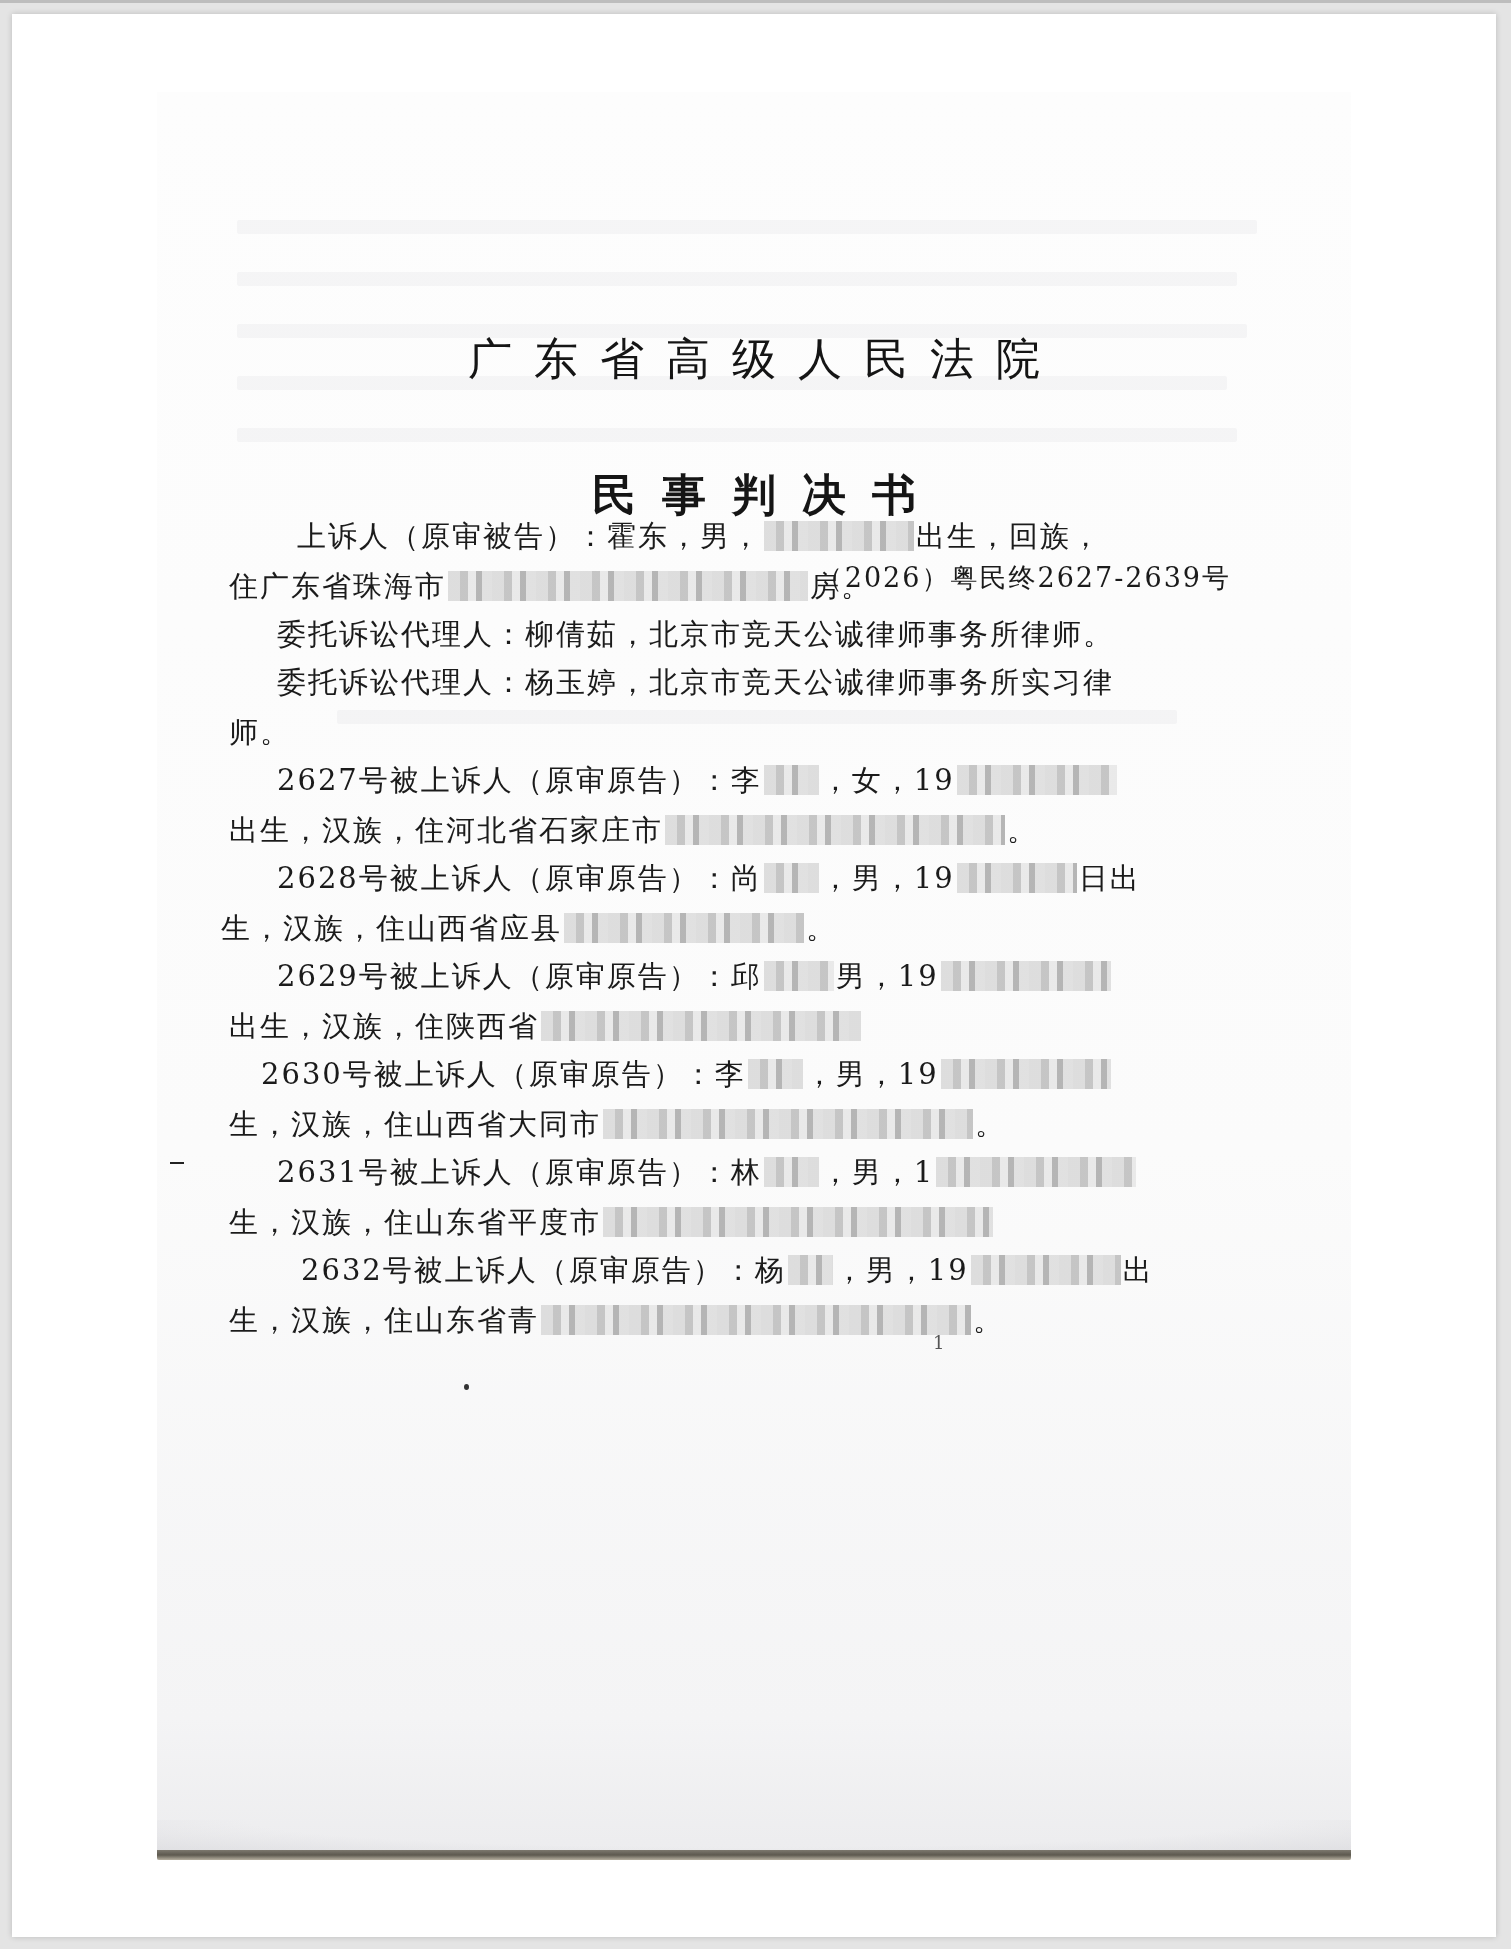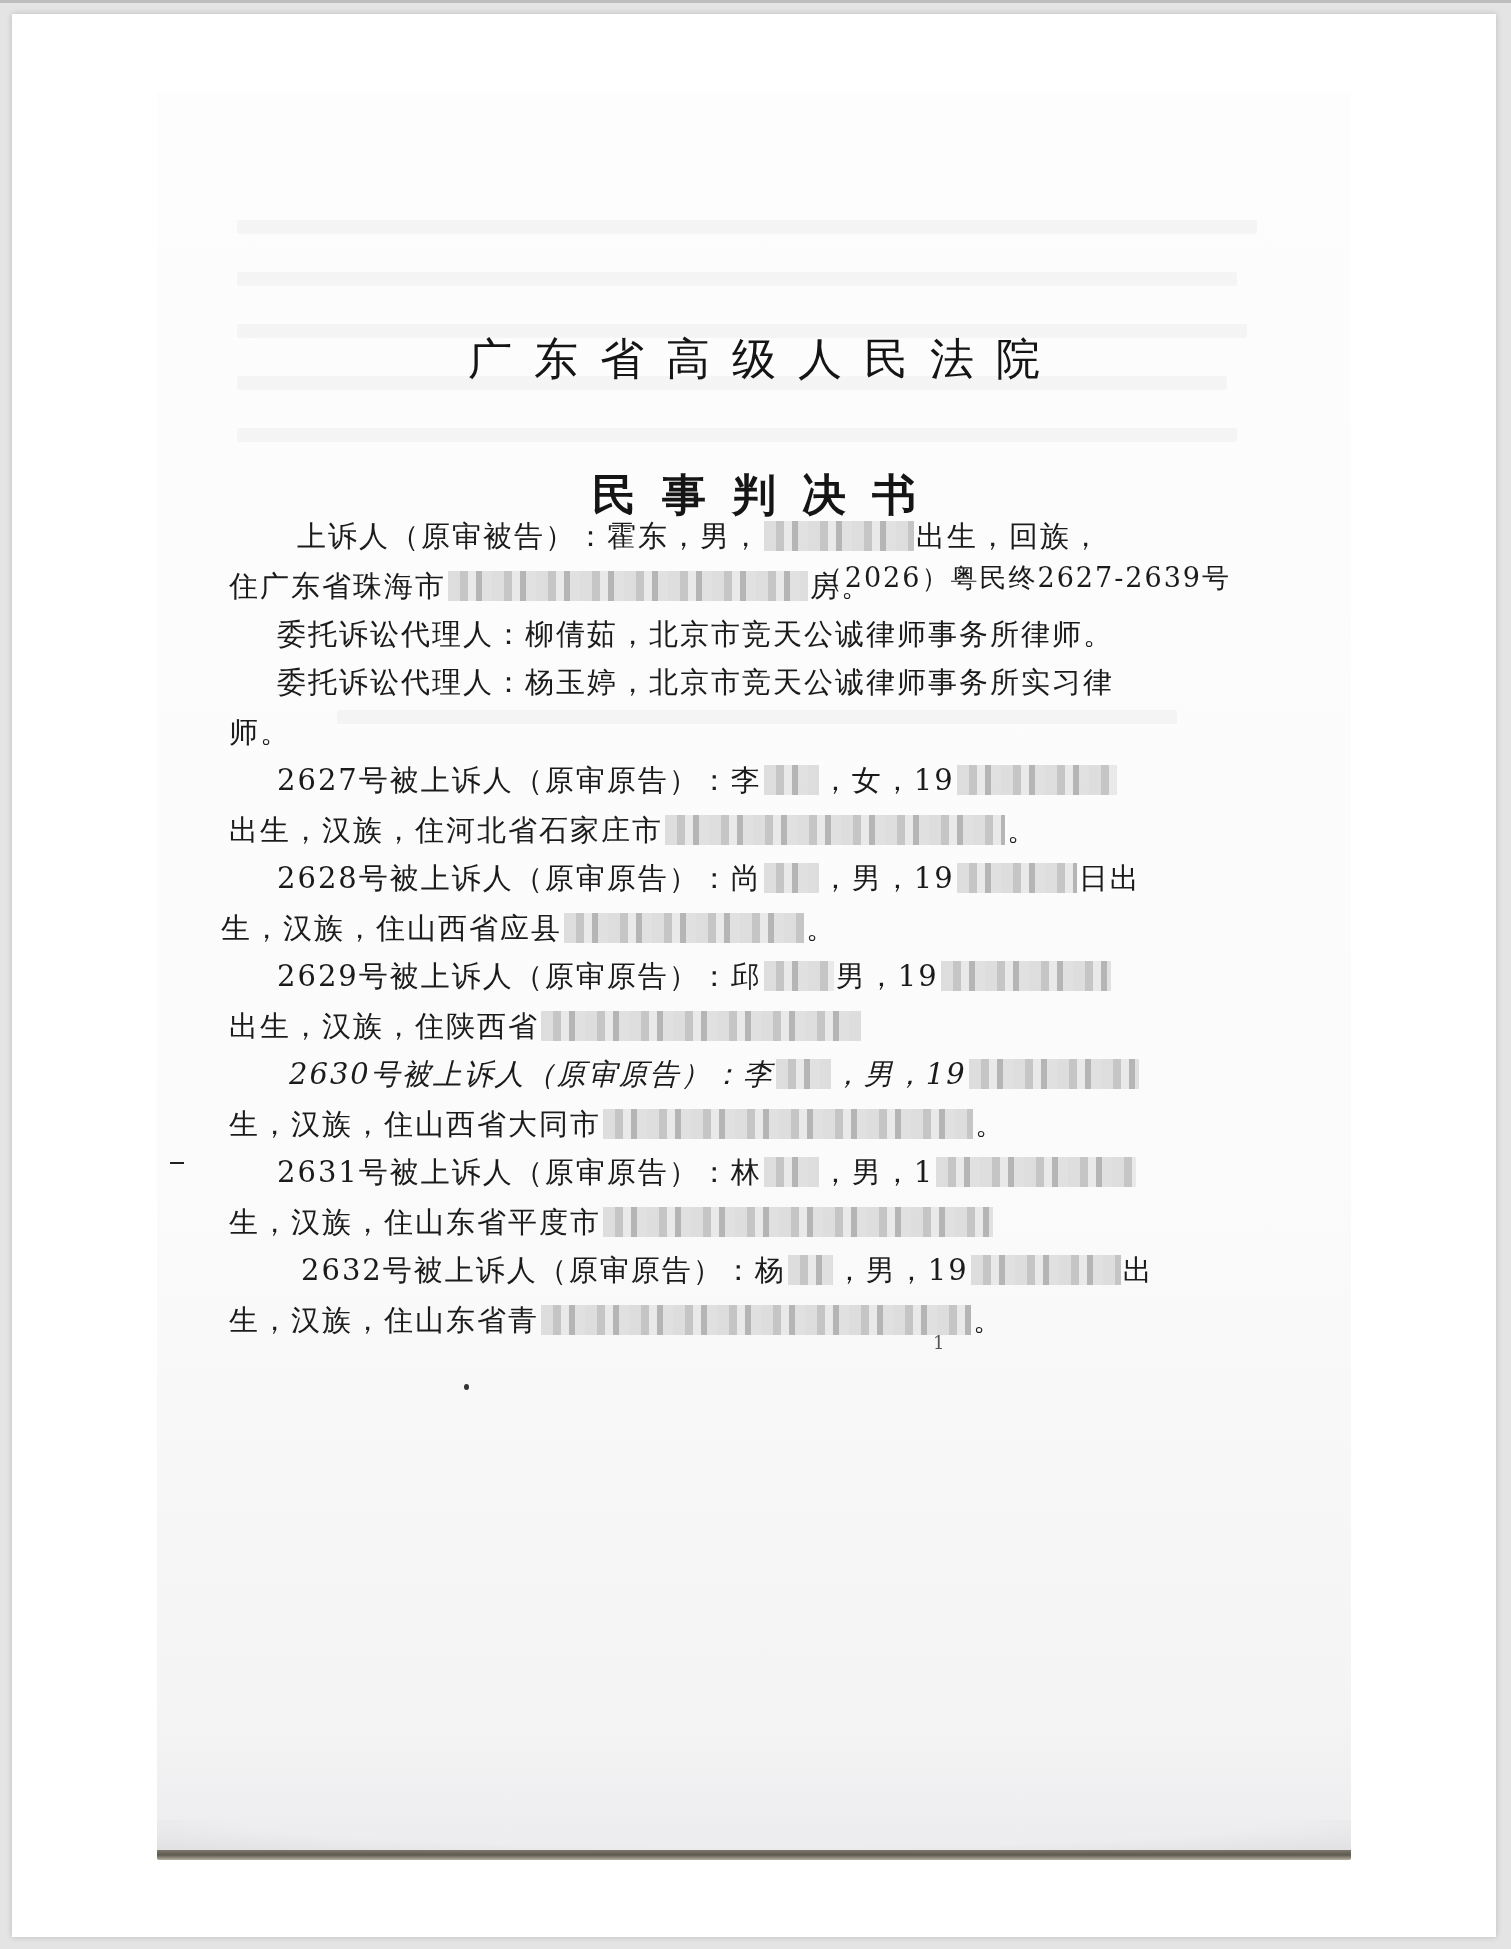--- a/index.html
+++ b/index.html
@@ -135,21 +135,21 @@
       <div class="text" style="left: 72px; top: 480px;"><span>住广东省珠海市</span><span class="redact" style="width: 360px;"></span><span>房。</span></div>
       <div class="text" style="left: 120px; top: 528px;"><span>委托诉讼代理人：柳倩茹，北京市竞天公诚律师事务所律师。</span></div>
       <div class="text" style="left: 120px; top: 576px;"><span>委托诉讼代理人：杨玉婷，北京市竞天公诚律师事务所实习律</span></div>
       <div class="text" style="left: 72px; top: 626px;"><span>师。</span></div>
       <div class="text" style="left: 120px; top: 674px;"><span>2627号被上诉人（原审原告）：李</span><span class="redact" style="width: 55px;"></span><span>，女，19</span><span class="redact" style="width: 160px;"></span></div>
       <div class="text" style="left: 72px; top: 724px;"><span>出生，汉族，住河北省石家庄市</span><span class="redact" style="width: 340px;"></span><span>。</span></div>
       <div class="text" style="left: 120px; top: 772px;"><span>2628号被上诉人（原审原告）：尚</span><span class="redact" style="width: 55px;"></span><span>，男，19</span><span class="redact" style="width: 120px;"></span><span>日出</span></div>
       <div class="text" style="left: 64px; top: 822px;"><span>生，汉族，住山西省应县</span><span class="redact" style="width: 240px;"></span><span>。</span></div>
       <div class="text" style="left: 120px; top: 870px;"><span>2629号被上诉人（原审原告）：邱</span><span class="redact" style="width: 70px;"></span><span>男，19</span><span class="redact" style="width: 170px;"></span></div>
       <div class="text" style="left: 72px; top: 920px;"><span>出生，汉族，住陕西省</span><span class="redact" style="width: 320px;"></span></div>
-      <div class="text" style="left: 132px; top: 968px; font-style: italic;"><span>2630号被上诉人（原审原告）：李</span><span class="redact" style="width: 55px;"></span><span>，男，19</span><span class="redact" style="width: 170px;"></span></div>
+      <div class="text" style="left: 104px; top: 968px;"><span>2630号被上诉人（原审原告）：李</span><span class="redact" style="width: 55px;"></span><span>，男，19</span><span class="redact" style="width: 170px;"></span></div>
       <div class="text" style="left: 72px; top: 1018px;"><span>生，汉族，住山西省大同市</span><span class="redact" style="width: 370px;"></span><span>。</span></div>
       <div class="text" style="left: 120px; top: 1066px;"><span>2631号被上诉人（原审原告）：林</span><span class="redact" style="width: 55px;"></span><span>，男，1</span><span class="redact" style="width: 200px;"></span></div>
       <div class="text" style="left: 72px; top: 1116px;"><span>生，汉族，住山东省平度市</span><span class="redact" style="width: 390px;"></span></div>
       <div class="text" style="left: 120px; top: 1164px; margin-left: 24px;"><span>2632号被上诉人（原审原告）：杨</span><span class="redact" style="width: 45px;"></span><span>，男，19</span><span class="redact" style="width: 150px;"></span><span>出</span></div>
       <div class="text" style="left: 72px; top: 1214px;"><span>生，汉族，住山东省青</span><span class="redact" style="width: 430px;"></span><span>。</span></div>
     </div>
 
   <div class="page-number">1</div>
   <div class="speck"></div>
   <div class="margin-dash"></div>

